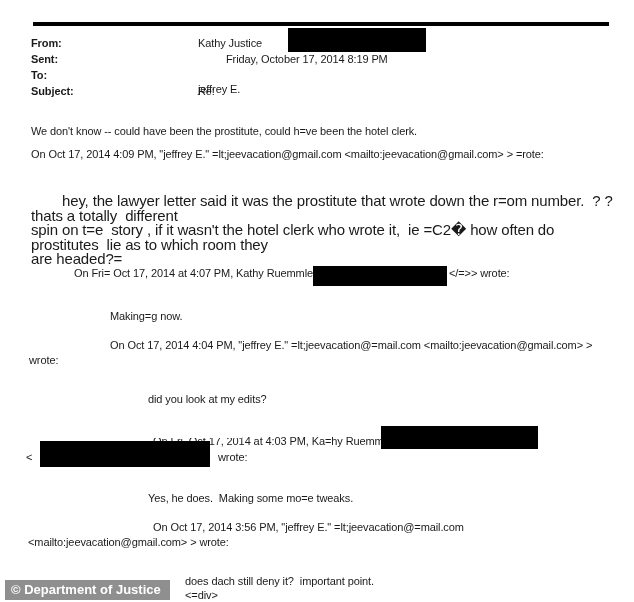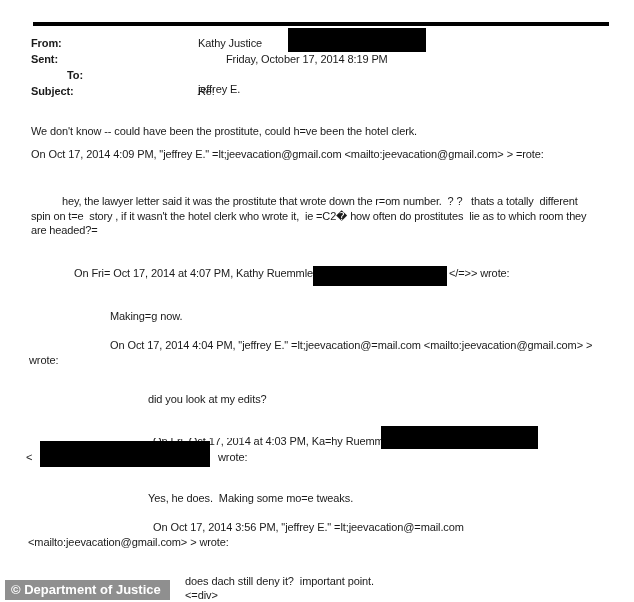--- a/index.html
+++ b/index.html
@@ -24,21 +24,21 @@
     line-height: 13px;
     white-space: pre;
     z-index: 1;
     letter-spacing: -0.1px;
   }
   .hdr-label { font-weight: bold; }
   .para {
     position: absolute;
     left: 31px; top: 194px;
     width: 585px;
-    font-size: 11px;
+    font-size: 15px;
     line-height: 14.5px;
     text-indent: 31px;
     white-space: pre-wrap;
     letter-spacing: -0.15px;
     z-index: 1;
   }
   .redaction {
     position: absolute;
     background: #000000;
     z-index: 2;
@@ -66,21 +66,21 @@
 </style>
 </head>
 <body>
 
 <div class="page">
 
   <div class="rule"></div>
 
   <div class="ln hdr-label" style="left:31px; top:37px;">From:</div>
   <div class="ln hdr-label" style="left:31px; top:53px;">Sent:</div>
-  <div class="ln hdr-label" style="left:31px; top:69px;margin-left:36px;">To:</div>
+  <div class="ln hdr-label" style="left:31px; top:69px;">To:</div>
   <div class="ln hdr-label" style="left:31px; top:85px;">Subject:</div>
 
   <div class="ln" style="left:198px; top:37px;">Kathy Justice</div>
   <div class="ln" style="left:198px; top:53px;padding-left:28px;">Friday, October 17, 2014 8:19 PM</div>
   <div class="ln" style="left:198px; top:83px;">jeffrey E.</div>
   <div class="ln" style="left:198px; top:85px;">Re:</div>
 
   <div class="redaction" style="left:288px; top:28px; width:138px; height:24px;"></div>
 
   <div class="ln" style="left:31px; top:125px;">We don't know -- could have been the prostitute, could h=ve been the hotel clerk.</div>

